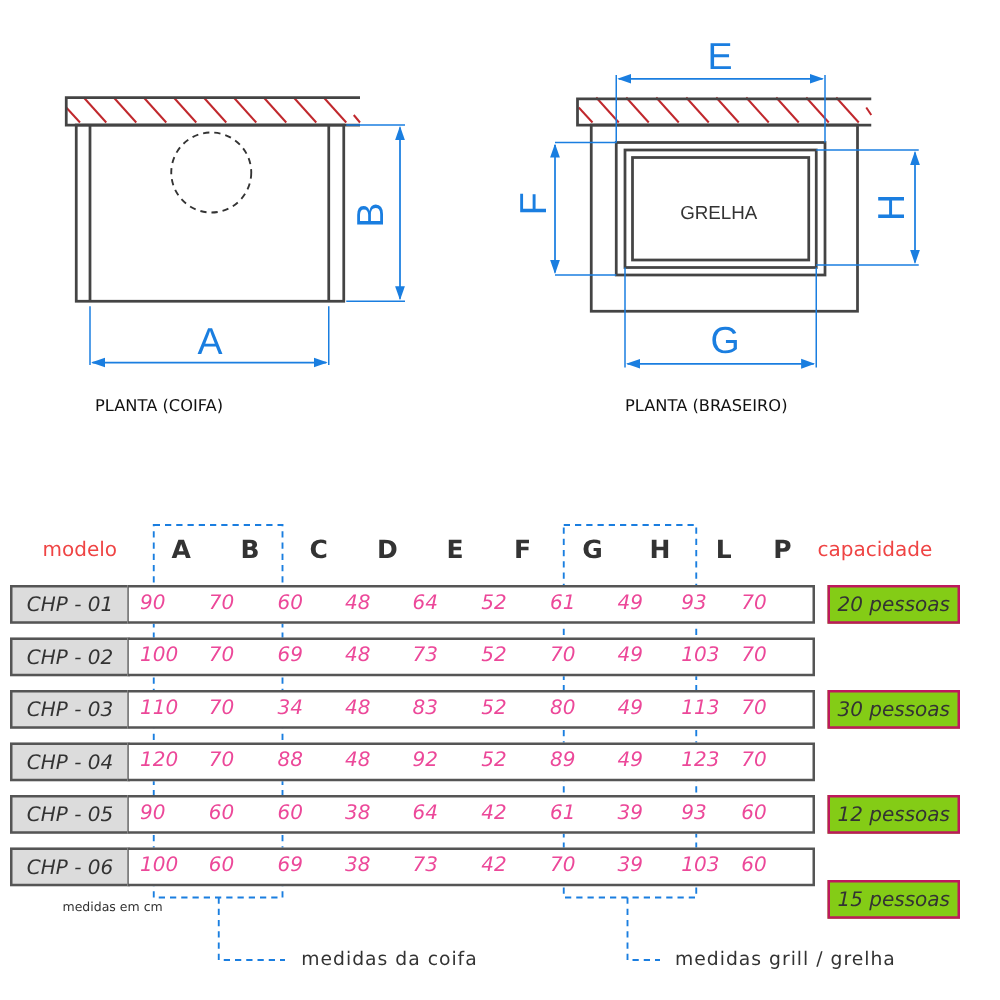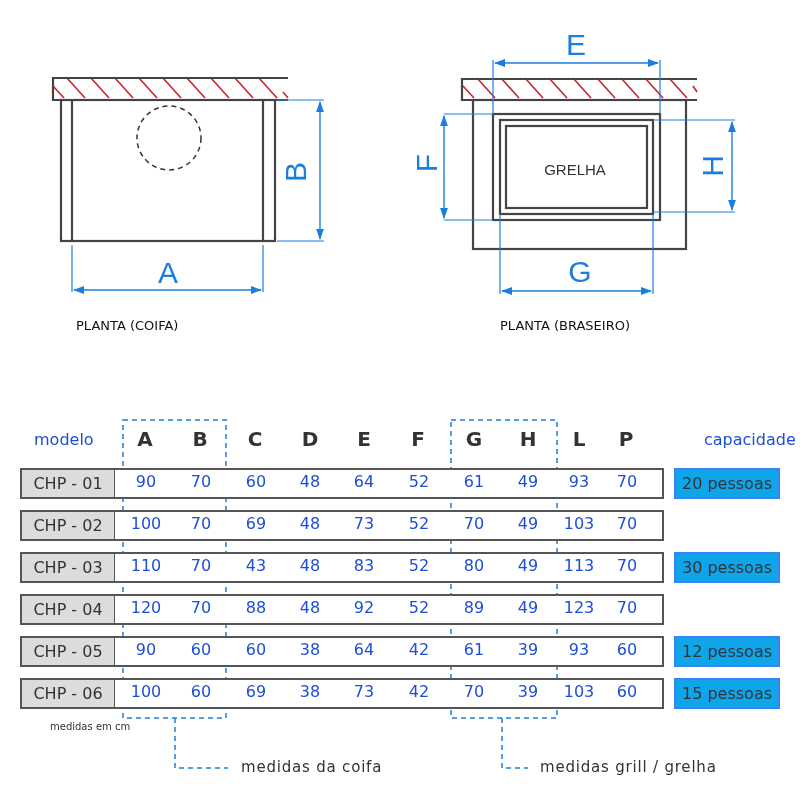--- a/index.html
+++ b/index.html
@@ -2,26 +2,26 @@
 <html><head>
   <meta charset="utf-8">
   <style>
     html, body { margin: 0; padding: 0; background: #ffffff; }
     body { width: 800px; height: 800px; position: relative; overflow: hidden; font-family: "DejaVu Sans", sans-serif; color: #222; }
     .abs { position: absolute; }
     svg.drawings { position: absolute; left: 0; top: 0; }
     .dim-letter { font-family: "Liberation Sans", sans-serif; fill: #1a7ee0; font-size: 30px; }
     .plan-label { font-family: "DejaVu Sans", sans-serif; font-size: 13px; color: #111; }
     .col-head { position: absolute; top: 427px; font-family: "DejaVu Sans", sans-serif; font-weight: bold; font-size: 20px; color: #333; width: 40px; text-align: center; }
-    .side-head { position: absolute; top: 430px; font-size: 16px; color: #1d4ed8; }
-    .row { position: absolute; left: 20px; width: 643px; height: 31px; }
+    .side-head { position: absolute; top: 430px; font-size: 16px; color: #ef4444; }
+    .row { position: absolute; left: 8px; width: 643px; height: 31px; font-style: italic; }
     .model-cell { position: absolute; left: 0; top: 0; width: 92px; height: 27px; background: #dcdcdc; border: 2px solid #555; font-size: 16px; line-height: 27px; text-align: center; color: #333; }
     .values-box { position: absolute; left: 94px; top: 0; width: 547px; height: 27px; border: 2px solid #555; border-left: 1px solid #555; background: #fff; }
-    .val { position: absolute; top: 0; font-size: 16px; line-height: 27px; text-align: center; width: 44px; color: #1d4ed8; }
-    .cap-cell { position: absolute; left: 674px; width: 102px; height: 27px; background: #0ea5e9; border: 2px solid #3b82f6; font-size: 16px; line-height: 27px; text-align: center; color: #333; }
+    .val { position: absolute; top: 0; font-size: 16px; line-height: 27px; text-align: left; width: 44px; color: #ec4899; }
+    .cap-cell { position: absolute; left: 674px; width: 102px; height: 27px; background: #84cc16; border: 2px solid #be185d; font-size: 16px; line-height: 27px; text-align: center; color: #333; }
     .note { position: absolute; left: 22px; top: 721px; font-size: 10px; color: #333; margin-left: 28px; }
     .legend-text { position: absolute; font-size: 15px; color: #333; letter-spacing: 0.8px; }
   </style>
 </head>
 <body>
 
 <svg class="drawings" width="800" height="800">
   <defs>
     <marker id="arr" viewBox="0 0 10 10" refX="9" refY="5" markerWidth="8" markerHeight="8" orient="auto-start-reverse">
       <path d="M0,1.5 L10,5 L0,8.5 z" fill="#1a7ee0"></path>
@@ -135,21 +135,21 @@
 <div class="col-head" style="left:125px;">A</div>
 <div class="col-head" style="left:180px;">B</div>
 <div class="col-head" style="left:235px;">C</div>
 <div class="col-head" style="left:290px;">D</div>
 <div class="col-head" style="left:344px;">E</div>
 <div class="col-head" style="left:398px;">F</div>
 <div class="col-head" style="left:454px;">G</div>
 <div class="col-head" style="left:508px;">H</div>
 <div class="col-head" style="left:559px;">L</div>
 <div class="col-head" style="left:606px;">P</div>
-<div class="side-head" style="left:704px;">capacidade</div>
+<div class="side-head" style="left:654px;">capacidade</div>
 
 <div id="rows">
     <div class="row" style="top: 468px;">
       <div class="model-cell">CHP - 01</div>
       <div class="values-box"></div>
       <div class="val" style="left: 104px;">90</div>
       <div class="val" style="left: 159px;">70</div>
       <div class="val" style="left: 214px;">60</div>
       <div class="val" style="left: 268px;">48</div>
       <div class="val" style="left: 322px;">64</div>
@@ -172,21 +172,21 @@
       <div class="val" style="left: 432px;">70</div>
       <div class="val" style="left: 486px;">49</div>
       <div class="val" style="left: 537px;">103</div>
       <div class="val" style="left: 585px;">70</div>
     </div>
     <div class="row" style="top: 552px;">
       <div class="model-cell">CHP - 03</div>
       <div class="values-box"></div>
       <div class="val" style="left: 104px;">110</div>
       <div class="val" style="left: 159px;">70</div>
-      <div class="val" style="left: 214px;">43</div>
+      <div class="val" style="left: 214px;">34</div>
       <div class="val" style="left: 268px;">48</div>
       <div class="val" style="left: 322px;">83</div>
       <div class="val" style="left: 377px;">52</div>
       <div class="val" style="left: 432px;">80</div>
       <div class="val" style="left: 486px;">49</div>
       <div class="val" style="left: 537px;">113</div>
       <div class="val" style="left: 585px;">70</div>
       <div class="cap-cell" style="left: 654px;">30 pessoas</div>
     </div>
     <div class="row" style="top: 594px;">
@@ -224,19 +224,19 @@
       <div class="val" style="left: 104px;">100</div>
       <div class="val" style="left: 159px;">60</div>
       <div class="val" style="left: 214px;">69</div>
       <div class="val" style="left: 268px;">38</div>
       <div class="val" style="left: 322px;">73</div>
       <div class="val" style="left: 377px;">42</div>
       <div class="val" style="left: 432px;">70</div>
       <div class="val" style="left: 486px;">39</div>
       <div class="val" style="left: 537px;">103</div>
       <div class="val" style="left: 585px;">60</div>
-      <div class="cap-cell" style="left: 654px;">15 pessoas</div>
+      <div class="cap-cell" style="left: 654px; margin-top: 26px;">15 pessoas</div>
     </div>
   </div>
 
 <div class="note">medidas em cm</div>
 <div class="legend-text" style="left:241px; top:758px;">medidas da coifa</div>
 <div class="legend-text" style="left:540px; top:758px;">medidas grill / grelha</div>
 
 </body></html>

